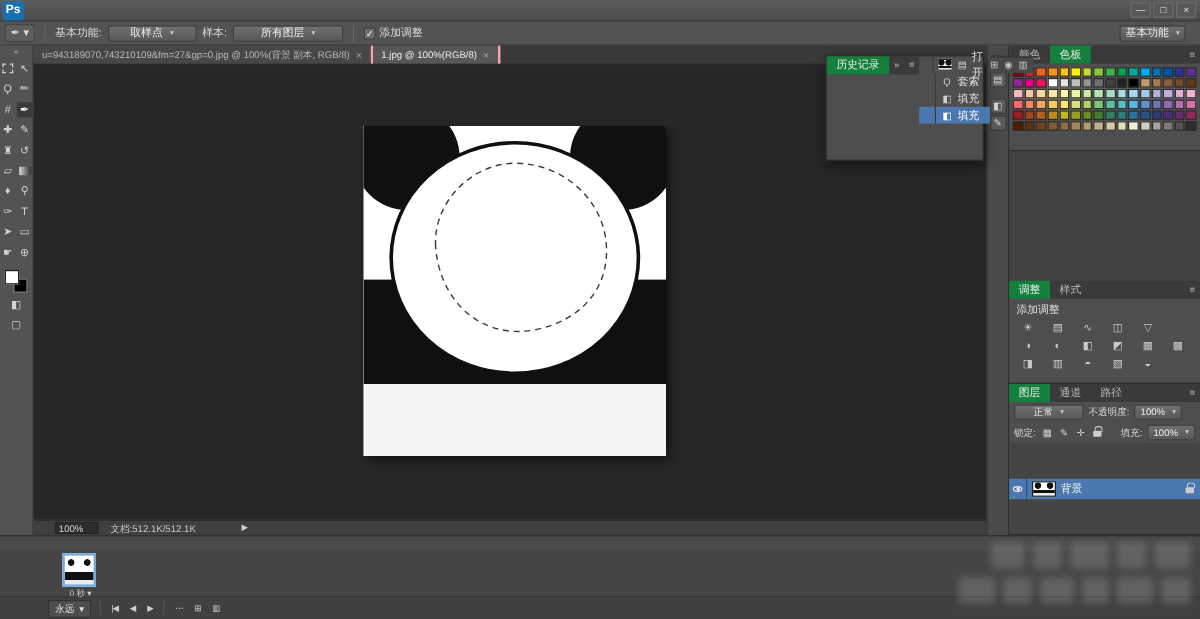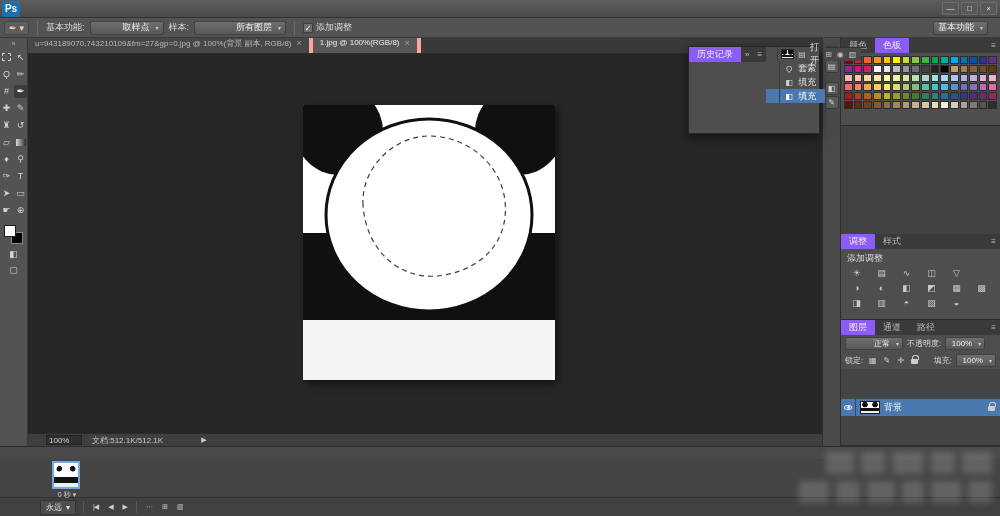--- a/index.html
+++ b/index.html
@@ -18,21 +18,21 @@
   .winbtn{width:17px;height:13px;border:1px solid #6d6d6d;background:#585858;color:#e6e6e6;
           font-size:8px;line-height:11px;text-align:center;border-radius:1px}
 
   
   #optionsbar{position:absolute;left:0;top:18px;width:1000px;height:20px;background:#535353;
               border-bottom:1px solid #3a3a3a;display:flex;align-items:center;gap:5px;padding:0 4px}
   .toolchip{display:flex;align-items:center;gap:3px;padding:1px 4px;border:1px solid #454545;
             border-radius:2px;background:#5e5e5e;font-size:9px}
   .vsep{width:1px;height:14px;background:#404040;border-right:1px solid #6a6a6a;margin:0 3px}
   .lbl{font-size:9px;color:#dcdcdc;white-space:nowrap}
-  .dd{display:inline-flex;align-items:center;justify-content:flex-end;height:14px;padding:0 4px;
+  .dd{display:inline-flex;align-items:center;justify-content:center;height:14px;padding:0 4px;
       background:linear-gradient(#6f6f6f,#585858);border:1px solid #414141;border-radius:2px;
       font-size:9px;color:#efefef;white-space:nowrap}
   .dd .caret{font-size:6px;margin-left:6px;color:#cfcfcf}
   .checkbox{display:flex;align-items:center;gap:3px}
   .cbx{display:inline-block;width:10px;height:10px;background:#6e6e6e;border:1px solid #3c3c3c;
        color:#fff;font-size:8px;line-height:9px;text-align:center}
   #workspace-btn{margin-left:auto;margin-right:8px}
 
   
   #toolbar{position:absolute;left:0;top:38px;width:28px;height:408px;background:#535353;
@@ -44,22 +44,22 @@
   .mk{display:block;width:9px;height:8px;border:1px dashed #d2d2d2;margin:2px auto}
   .grad{display:block;width:10px;height:7px;background:linear-gradient(90deg,#d8d8d8,#2c2c2c);margin:3px auto}
   .chips{position:relative;width:19px;height:19px;margin:8px auto 3px}
   .fgsw{position:absolute;left:0;top:0;width:12px;height:12px;background:#fff;border:1px solid #1d1d1d;z-index:2}
   .bgsw{position:absolute;right:0;bottom:0;width:12px;height:12px;background:#000;border:1px solid #8a8a8a}
   #tool-extras{display:flex;flex-direction:column;align-items:center;gap:3px;margin-top:4px}
 
   #docarea{position:absolute;left:28px;top:38px;width:794px;height:408px}
   #tabbar{position:absolute;left:0;top:0;right:0;height:16px;background:#393939;
           border-bottom:1px solid #2b2b2b;display:flex}
-  .tab{display:flex;align-items:flex-start;gap:5px;padding:0 7px;background:#474747;
-       border-right:4px solid #fca5a5;color:#b8b8b8;font-size:8px;max-width:318px}
+  .tab{display:flex;align-items:center;gap:5px;padding:0 7px;background:#474747;
+       border-right:2px solid #fca5a5;color:#b8b8b8;font-size:8px;max-width:318px}
   .tab.active{background:#575757;color:#ececec}
   .tab-title{white-space:nowrap;overflow:hidden;text-overflow:ellipsis}
   .tab-close{font-size:9px;color:#9f9f9f}
   #canvas{position:absolute;left:0;top:16px;right:0;bottom:13px;background:#272727;overflow:hidden}
   #image{position:absolute;left:275px;top:51px;width:252px;height:275px;
          box-shadow:3px 4px 8px rgba(0,0,0,.55);background:#fff}
   #doc-statusbar{position:absolute;left:0;bottom:0;right:0;height:13px;background:#3f3f3f;
                  border-top:1px solid #2a2a2a;display:flex;align-items:center;gap:10px;
                  font-size:8px;color:#c9c9c9}
   .zoombox{margin-left:18px;width:36px;height:10px;background:#2e2e2e;border:1px solid #232323;
@@ -72,21 +72,21 @@
   .cgroup{margin-bottom:9px}
   .cbtn{width:14px;height:13px;margin:1px auto;background:#5a5a5a;border:1px solid #3a3a3a;
         border-radius:2px;color:#dadada;font-size:8px;line-height:12px;text-align:center}
 
   
   #dock{position:absolute;left:840px;top:38px;width:160px;height:408px;background:#424242;
         display:flex;flex-direction:column;border-left:1px solid #2e2e2e}
   .panel{background:#4e4e4e;border-bottom:1px solid #2c2c2c;position:relative}
   .panel-header{height:15px;background:#3a3a3a;display:flex;align-items:stretch}
   .ptab{padding:0 8px;font-size:9px;line-height:15px;color:#b9b9b9;white-space:nowrap}
-  .ptab.active{background:#8b5cf6;color:#ececec}
+  .ptab.active{background:#15803d;color:#ececec}
   .pmenu{margin-left:auto;color:#bdbdbd;font-size:8px;line-height:15px;padding:0 4px}
   #panel-swatches{height:88px}
   #swatch-grid{display:grid;grid-template-columns:repeat(16,1fr);gap:1px;padding:3px 3px}
   .swatch{height:8px;border:1px solid #2c2c2c}
   #dock-spacer{flex:1;background:#424242}
   #panel-adjust{height:86px}
   .adj-label{padding:3px 6px 1px;font-size:9px;color:#dedede}
   .adj-row{display:flex;gap:4px;padding:0 5px}
   .adj{width:21px;height:15px;font-size:9px;line-height:15px;text-align:center;color:#c9c9c9}
   #panel-layers{height:126px;display:flex;flex-direction:column}

